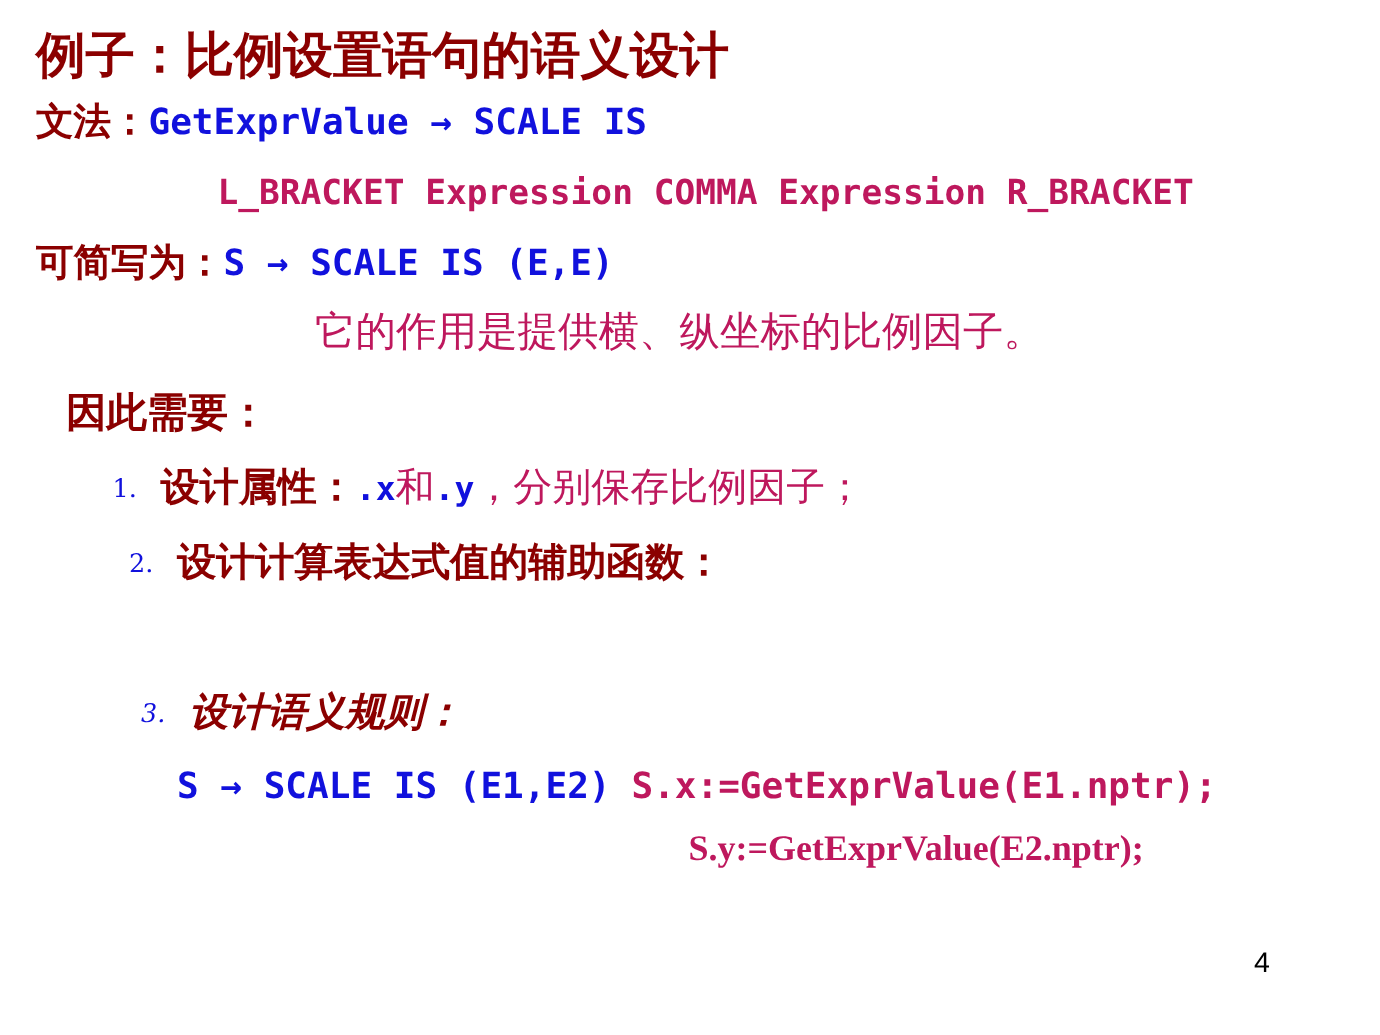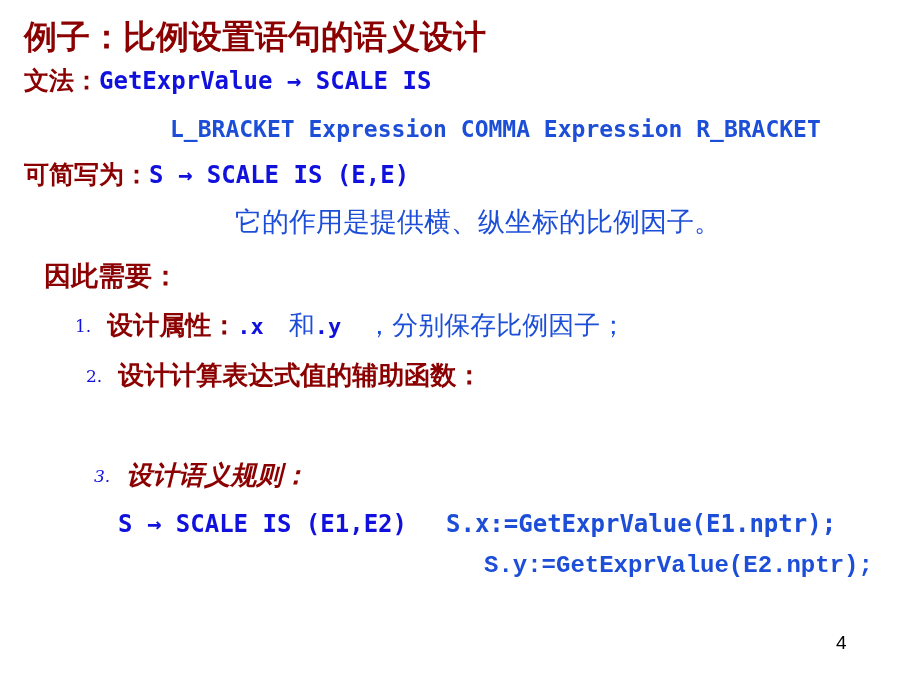--- a/index.html
+++ b/index.html
@@ -27,21 +27,21 @@
   
   .line {
     position: absolute;
     white-space: nowrap;
     line-height: 1;
   }
 
   
   .c-red   { color: #8B0000; }
   .c-blue  { color: #1111DD; }
-  .c-black { color: #1d4ed8; margin-left: 25px; }
+  .c-black { color: #be185d; }
 
   
   .cjk {
     font-family: "DejaVu Serif", "Liberation Serif", serif;
     font-weight: 700;
   }
   .cjk-plain {
     font-family: "DejaVu Serif", "Liberation Serif", serif;
     font-weight: 400;
   }
@@ -132,21 +132,21 @@
     font-family: "DejaVu Sans Mono", "Liberation Mono", monospace;
     font-weight: 700;
     font-size: 24px;
   }
   #rule-line-1 .spacer { display: inline-block; width: 14px; }
 
   #rule-line-2 {
     left: 459px;
     top: 554px;
     font-size: 24px;
-    font-family: Liberation Mono, monospace;
+    font-family: Liberation Serif, serif;
     font-weight: 700;
   }
 
   #page-number {
     position: absolute;
     left: 836px;
     top: 632px;
     font-family: "Liberation Sans", "DejaVu Sans", sans-serif;
     font-size: 19px;
     color: #000000;

